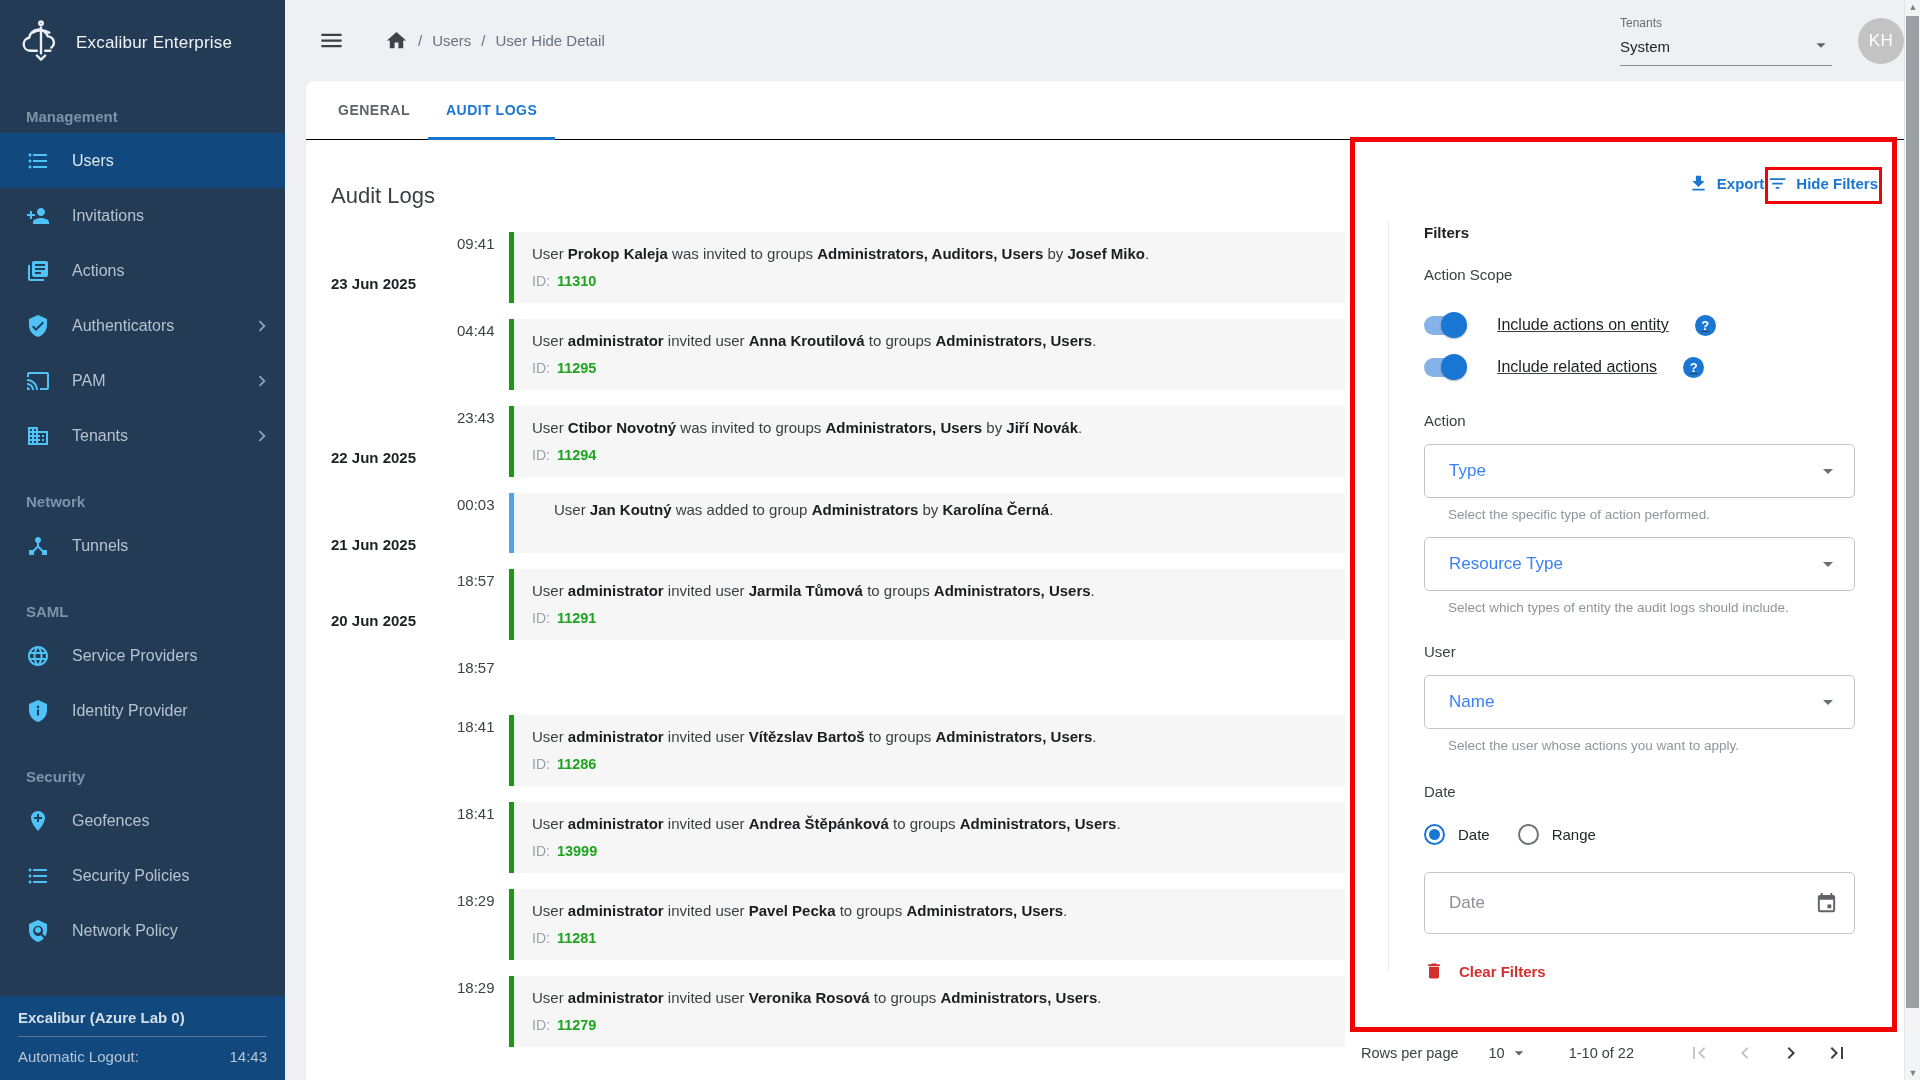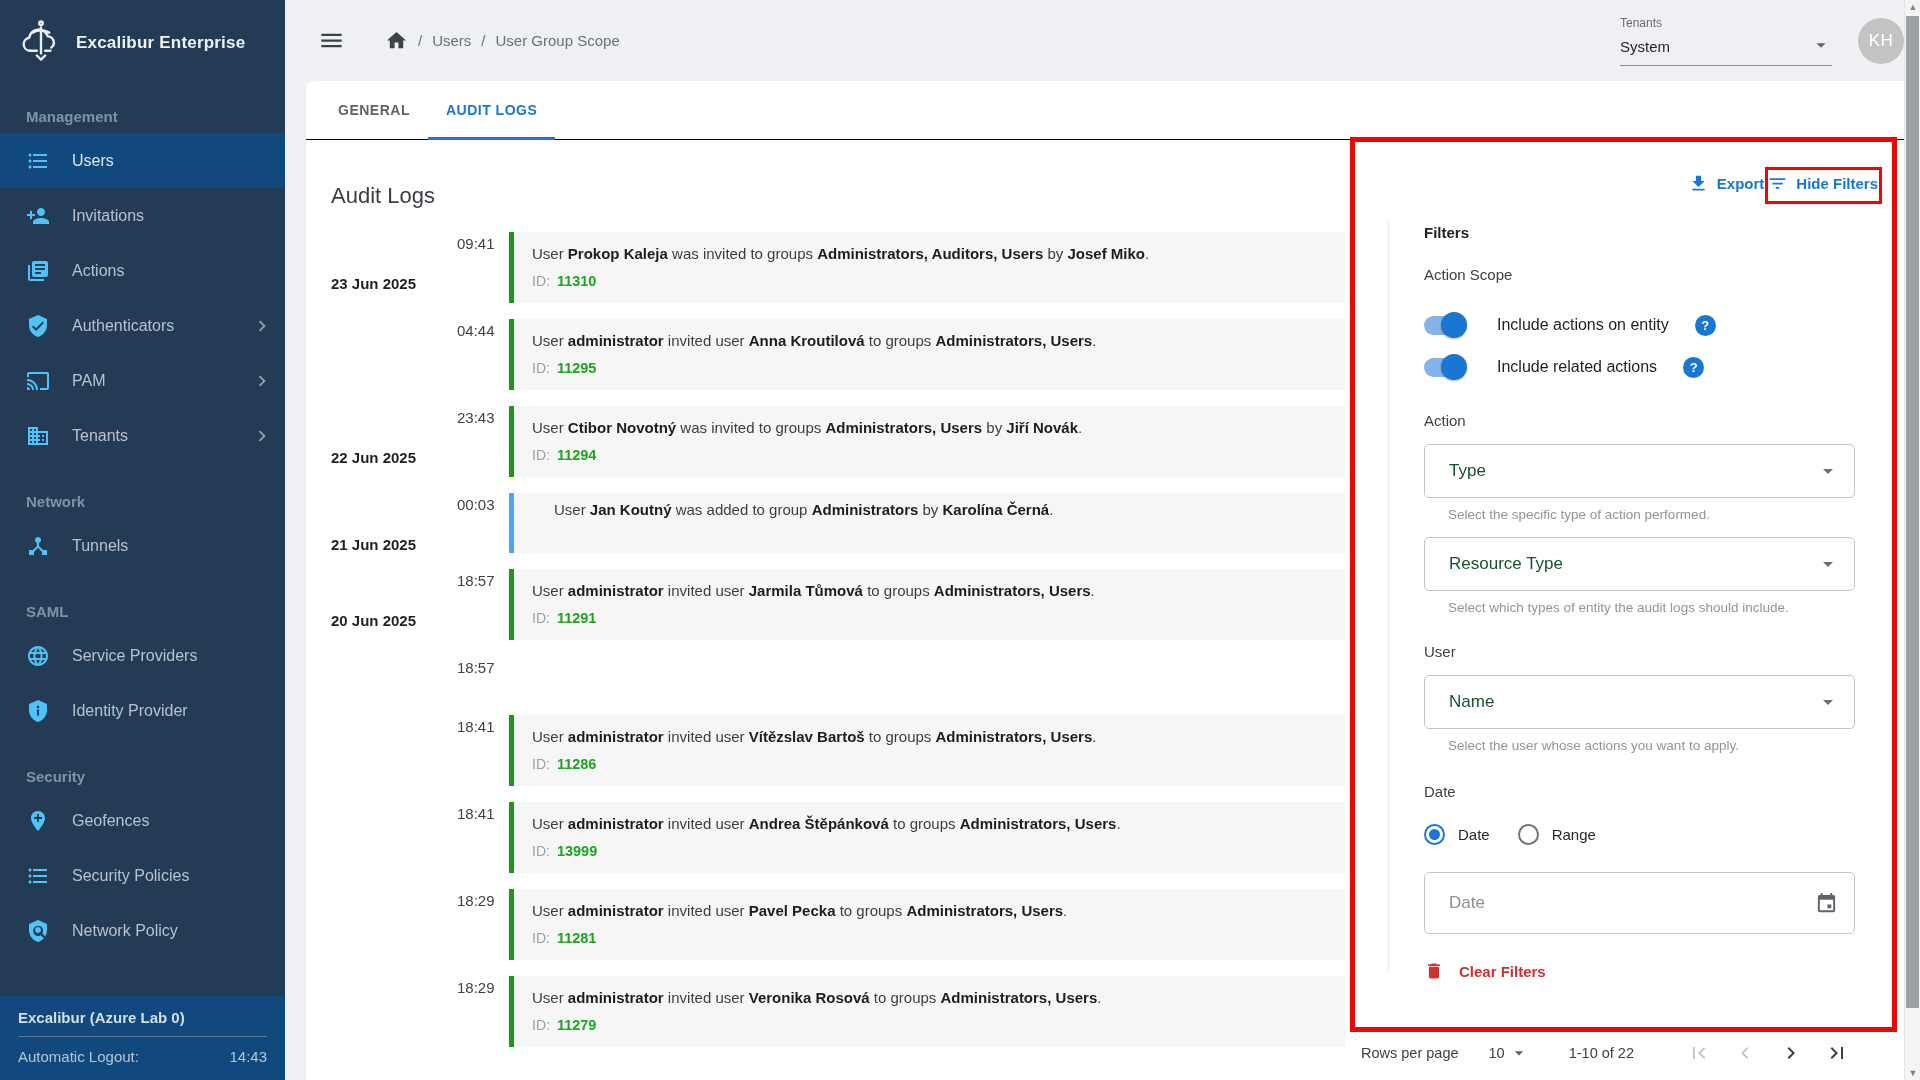--- a/index.html
+++ b/index.html
@@ -4,21 +4,21 @@
 <style>
   * { box-sizing: border-box; }
   html,body { margin:0; padding:0; }
   body { font-family:"Liberation Sans", sans-serif; background:#e8eaee; }
   .screen { position:relative; width:1920px; height:1080px; overflow:hidden; background:var(--page-bg,#eef0f4); }
 
   
   .sidebar { position:absolute; left:0; top:0; width:285px; height:1080px; background:var(--sidebar-bg,#243b55); color:#b6c2d0; z-index:3; }
   .brand { display:flex; align-items:center; gap:10px; padding:18px 10px 10px 16px; }
   .brand svg { width:50px; height:50px; flex:0 0 auto; }
-  .brand-name { color:#eef3f8; font-size:17px; font-weight:700; letter-spacing:.2px; }
+  .brand-name { color:#eef3f8; font-size:17px; font-weight:400; letter-spacing:.2px; }
   .side-section-header { margin:30px 0 8px; padding:0 26px; color:#7e93a9; font-size:15px; font-weight:700; }
   .side-item { position:relative; display:flex; align-items:center; gap:22px; height:55px; padding:0 26px; font-size:16px; color:#b6c2d0; cursor:pointer; }
   .side-item .icon { width:24px; height:24px; color:var(--icon-blue,#4fc3f7); }
   .side-item .icon svg { width:24px; height:24px; display:block; }
   .side-item.active { background:var(--sidebar-active,#11497e); color:#dce6ef; }
   .side-item .chev { position:absolute; right:12px; top:50%; transform:translateY(-50%); width:22px; height:22px; color:#8da3b8; }
   .side-item .chev svg { width:22px; height:22px; }
   .side-footer { position:absolute; left:0; right:0; bottom:0; background:var(--sidebar-active,#11497e); padding:13px 18px 15px; }
   .tenant-name { color:#d5dfe9; font-weight:700; font-size:15px; }
   .foot-divider { height:1px; background:#587698; margin:10px 0 11px; }
@@ -64,29 +64,29 @@
   .log-msg b { color:#1b1d20; font-weight:700; }
   .log-id { margin-top:11px; font-size:14px; color:#9aa0a6; }
   .log-id b { color:var(--green-id,#1fa41f); margin-left:7px; font-size:14.5px; }
 
   
   .vdivider { position:absolute; left:1082px; top:82px; width:1px; height:748px; background:#e7e9eb; }
   .filters { position:absolute; left:1118px; top:84px; width:431px; color:#3c4043; }
   .f-title { font-size:15px; font-weight:700; color:#202124; }
   .f-label { font-size:15px; color:#3c4043; }
   .scope-label { margin-top:25px; }
-  .toggle-rows { margin-top:21px; }
+  .toggle-rows { margin-top:21px;text-decoration:underline; }
   .toggle-row { display:flex; align-items:center; height:42px; }
   .switch { position:relative; width:41px; height:19px; border-radius:10px; background:#85b3e8; cursor:pointer; flex:0 0 auto; }
   .switch .knob { position:absolute; right:-2px; top:-4px; width:26px; height:26px; border-radius:50%; background:var(--accent,#1976d2); box-shadow:0 1px 2px rgba(0,0,0,.3); }
   .toggle-label { margin-left:32px; font-size:16px; color:#1d1f23; }
   .help { width:21px; height:21px; border-radius:50%; background:var(--accent,#1976d2); color:#fff; font-size:13px; font-weight:700; display:flex; align-items:center; justify-content:center; margin-left:26px; cursor:pointer; }
   .group-heading { margin-top:24px; }
   .select-box { margin-top:15px; height:54px; border:1px solid #c2c6ca; border-radius:5px; background:#fff; display:flex; align-items:center; justify-content:space-between; padding:0 14px 0 24px; cursor:pointer; }
-  .select-label { font-size:17px; color:#14532d; }
+  .select-label { font-size:17px; color:#3b82f6; }
   .select-box svg { width:24px; height:24px; color:#6b7075; }
   .helper { margin-top:9px; padding-left:24px; font-size:13.5px; color:#8f959b; }
   .helper ~ .group-heading { margin-top:28px; }
   .date-heading { margin-top:30px; }
   .radio-row { margin-top:24px; display:flex; align-items:center; }
   .radio-opt { display:flex; align-items:center; gap:13px; cursor:pointer; }
   .radio-opt + .radio-opt { margin-left:28px; }
   .radio { width:21px; height:21px; border-radius:50%; border:2px solid #6f7479; display:flex; align-items:center; justify-content:center; }
   .radio .dot { width:11px; height:11px; border-radius:50%; background:transparent; }
   .radio-opt.selected .radio { border-color:var(--accent,#1976d2); }
@@ -266,21 +266,21 @@
     </button>
     <span class="icon-btn crumb-home">
       <svg viewBox="0 0 24 24" fill="currentColor">
           <path d="M10 20v-6h4v6h5v-8h3L12 3 2 12h3v8z"></path>
         </svg>
     </span>
     <div class="crumbs" id="crumbs">
         <span>/</span>
         <span class="crumb">Users</span>
         <span>/</span>
-        <span class="crumb">User Group Scope</span>
+        <span class="crumb">User Hide Detail</span>
       </div>
 
     <div class="tenant-select">
       <div class="tenant-caption">Tenants</div>
       <div class="tenant-value-row">
         <span class="tenant-value">System</span>
         <span class="tenant-caret">
           <svg viewBox="0 0 24 24" fill="currentColor">
               <path d="M7 10l5 5 5-5z"></path>
             </svg>

